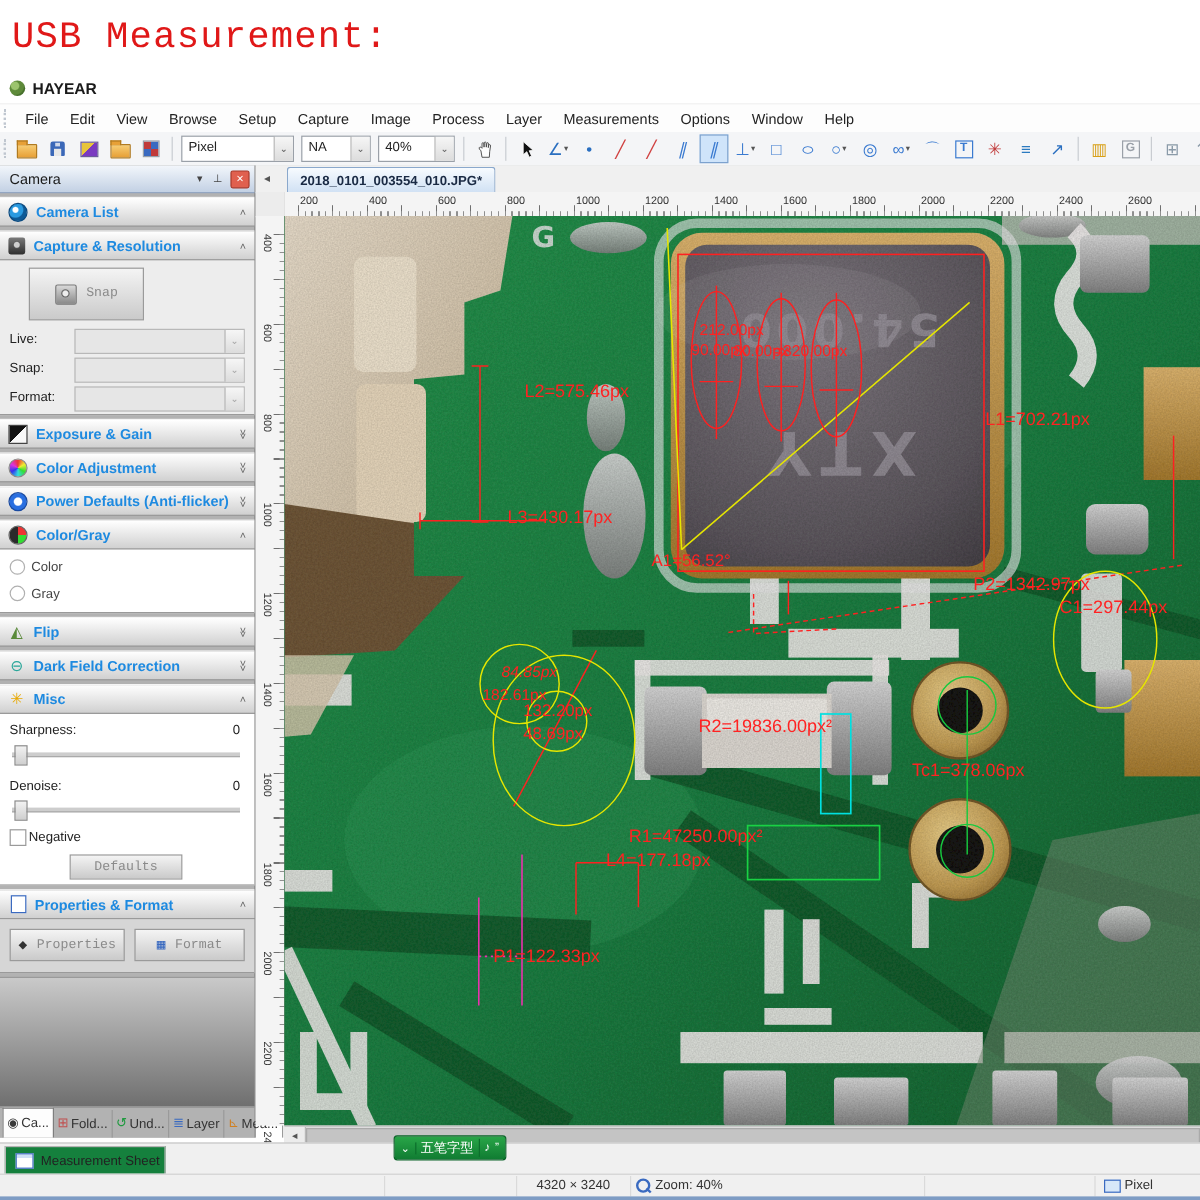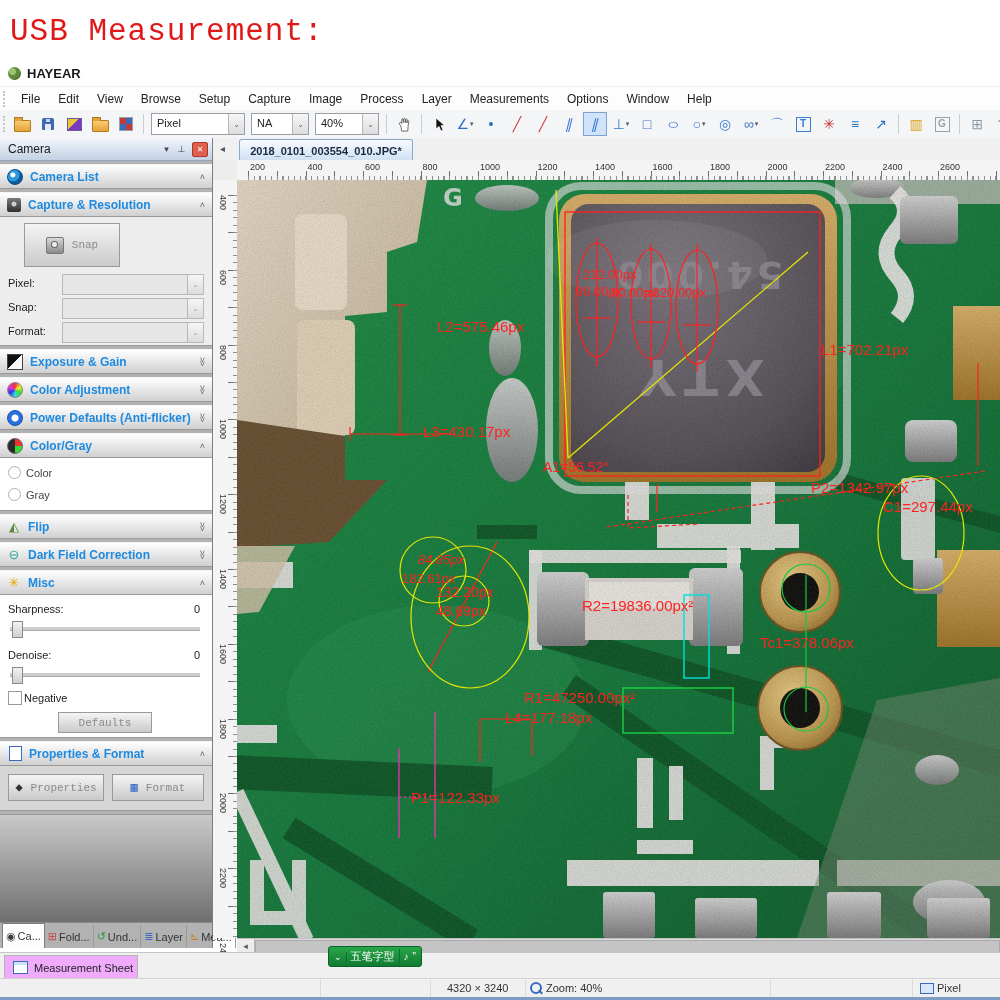--- a/index.html
+++ b/index.html
@@ -116,21 +116,21 @@
   .rl-label{position:absolute;left:15px;font-size:9px;color:#333;transform:rotate(90deg);transform-origin:0 0;}
   #viewport{left:237px;top:180px;width:763px;height:758px;background:#0d6128;overflow:hidden;}
   .anno{position:absolute;color:#ff2222;font-size:13px;white-space:nowrap;line-height:1.05;z-index:5;}
   #hscroll{left:237px;top:938px;width:763px;height:14px;background:#dcdcdc;border-top:1px solid #c0c0c0;}
   #hscroll .btn{position:absolute;left:0;top:0;width:17px;height:13px;background:#ececec;border-right:1px solid #b8b8b8;
     font-size:9px;color:#555;display:flex;align-items:center;justify-content:center;}
   #hscroll .thumb{position:absolute;left:18px;top:1px;right:0;height:12px;background:#c4c4c4;border:1px solid #aaa;}
 
   
   #sheetstrip{left:0;top:952px;width:1000px;height:26px;background:#f0f0f0;border-top:1px solid #c6c6c6;}
-  #sheet-tab{position:absolute;left:4px;top:2px;width:124px;height:23px;background:#f0abfc;border:1px solid #b4b4b4;
+  #sheet-tab{position:absolute;left:4px;top:2px;width:124px;height:23px;background:#15803d;border:1px solid #b4b4b4;
     display:flex;align-items:center;gap:6px;padding-left:8px;font-size:11px;color:#222;}
   .sheet-ico{width:13px;height:11px;border:1px solid #3a6ac0;
     background:linear-gradient(#cfe0f6,#cfe0f6) 0 0/100% 3px no-repeat,#fff;}
   #statusbar{left:0;top:978px;width:1000px;height:19px;background:#f0f0f0;border-top:1px solid #d2d2d2;font-size:11px;color:#333;}
   .st-sep{position:absolute;top:1px;width:1px;height:17px;background:#dadada;}
   .mag{position:absolute;width:8px;height:8px;border:2px solid #3a6ac0;border-radius:50%;}
   .mag::after{content:"";position:absolute;left:6px;top:7px;width:5px;height:2px;background:#3a6ac0;transform:rotate(45deg);}
   .px-ico{position:absolute;width:12px;height:9px;border:1px solid #3a6ac0;background:#d7e7f8;}
 
   
@@ -301,21 +301,21 @@
     <span class="sico sico-capture"></span>
     <span class="sec-label">Capture &amp; Resolution</span>
     <span class="chev">˄</span>
   </div>
   <div class="sec-body cap-body" style="height:128px;">
     <div class="gbtn" style="left:8px;top:6px;width:94px;height:42px;margin-left:16px;">
       <span class="snap-ico"></span>
       <span>Snap</span>
     </div>
     <div class="frow" style="top:56px;">
-      <label>Pixel:</label>
+      <label>Live:</label>
       <div class="dcombo">
           <span class="combo-arrow">⌄</span>
         </div>
     </div>
     <div class="frow" style="top:80px;">
       <label>Snap:</label>
       <div class="dcombo">
           <span class="combo-arrow">⌄</span>
         </div>
     </div>

